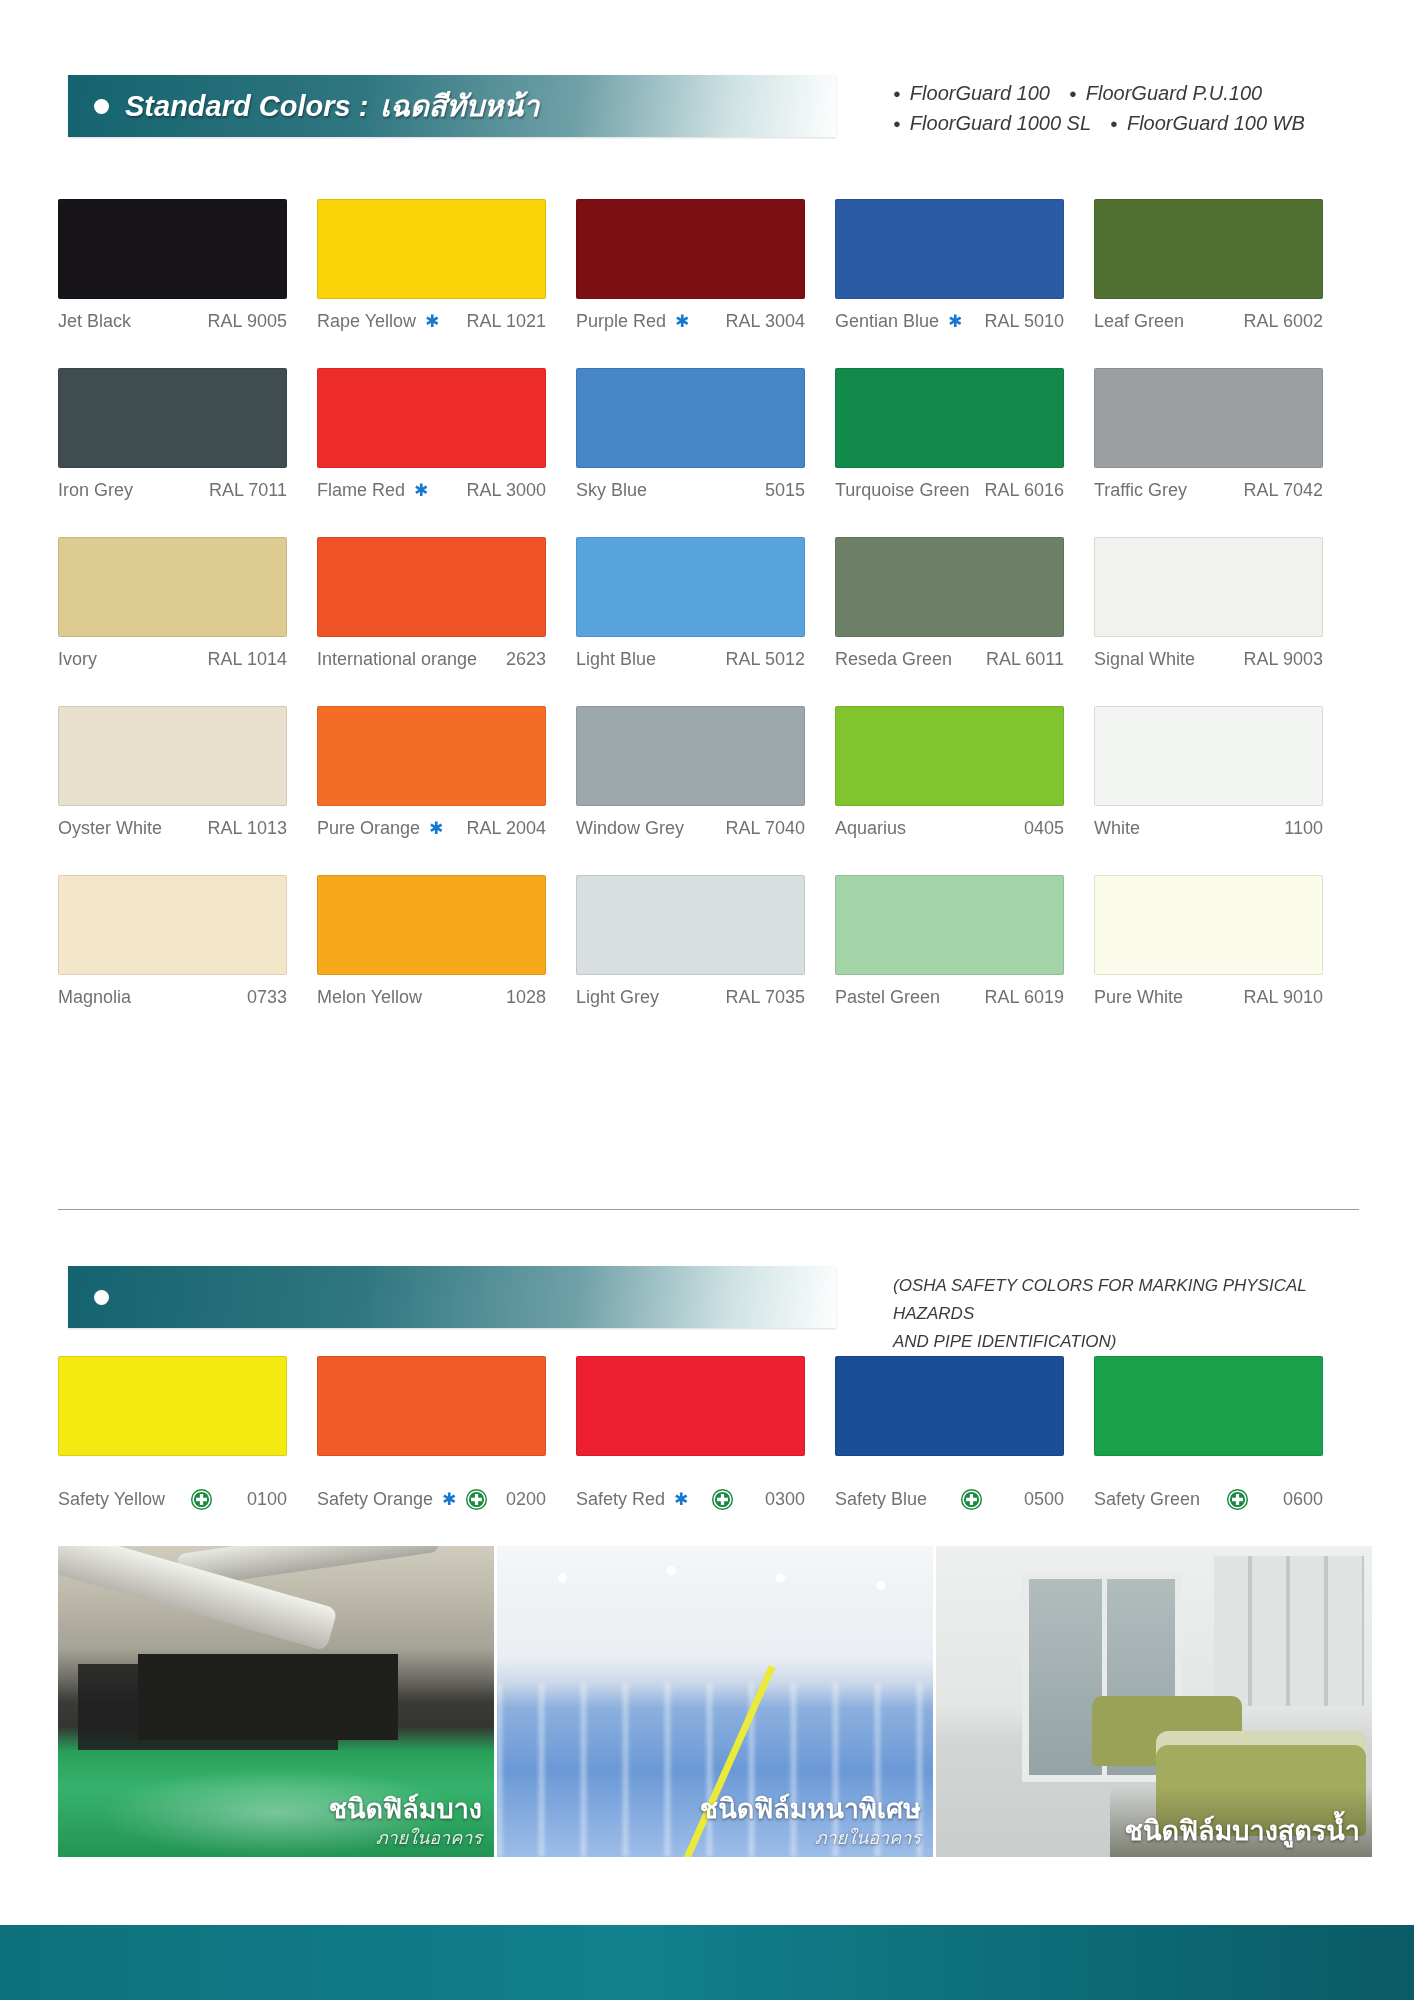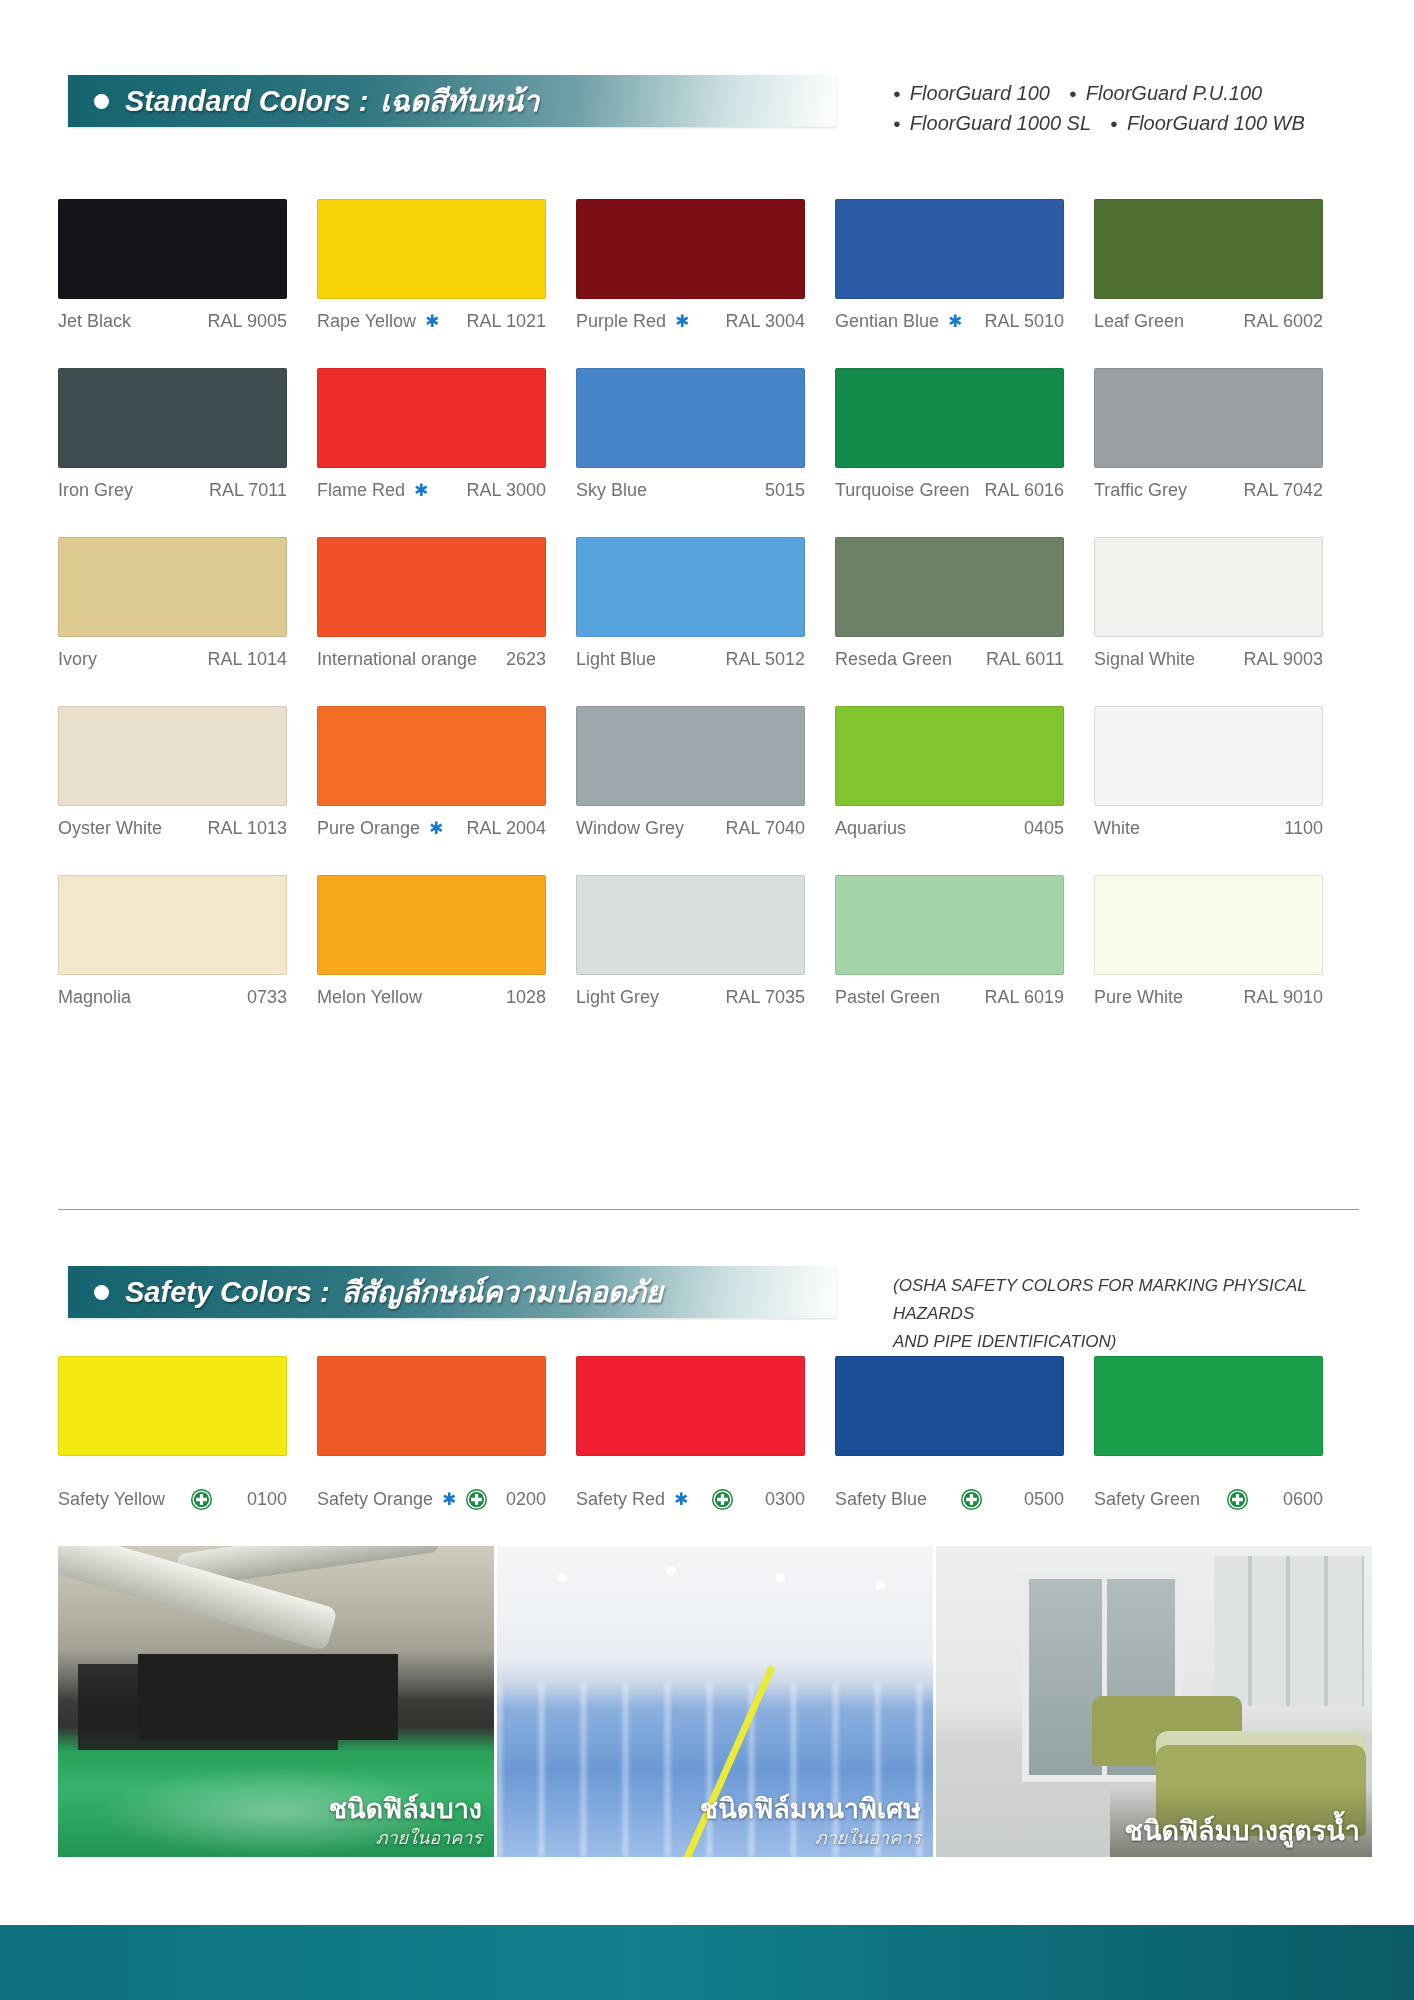--- a/index.html
+++ b/index.html
@@ -3,21 +3,21 @@
 <meta charset="utf-8">
 <style>
   html,body{margin:0;padding:0;}
   body{
     width:1414px;height:2000px;position:relative;background:#ffffff;
     font-family:"Liberation Sans","DejaVu Sans",sans-serif;
     -webkit-font-smoothing:antialiased;
   }
   
   .hdr-bar{
-    position:absolute;left:68px;width:768px;height:52px;
+    position:absolute;left:68px;width:768px;height:62px;
     background:linear-gradient(97deg,#14636e 0%,#2f7680 38%,#6fa0a8 66%,#cfe2e3 86%,#fdfefe 100%);
     display:flex;align-items:center;box-shadow:0 1px 2px rgba(0,0,0,0.15);
   }
   .hdr-dot{width:15px;height:15px;border-radius:50%;background:#ffffff;margin:0 16px 0 26px;flex:0 0 auto;}
   .hdr-text{color:#ffffff;font-style:italic;font-weight:bold;font-size:29px;
     text-shadow:1px 2px 2px rgba(0,0,0,0.35);white-space:nowrap;}
   .hdr-text .th{margin-left:12px;}
   
   .prod-list{position:absolute;left:893px;top:78px;width:470px;color:#3a3a3a;
     font-style:italic;font-size:20px;line-height:30px;}
@@ -336,23 +336,20 @@
 
         <span class="code">RAL 9010</span>
       </div>
     </div>
   </div>
 
 <div class="divider"></div>
 
 <div class="hdr-bar" style="top:1266px;">
   <div class="hdr-dot"></div>
-  <div class="hdr-text">
-    <span>Safety Colors :</span><span class="th">สีสัญลักษณ์ความปลอดภัย</span>
-  </div>
 </div>
 
 <div class="osha-note">
   <div>(OSHA SAFETY COLORS FOR MARKING PHYSICAL HAZARDS</div>
   <div>AND PIPE IDENTIFICATION)</div>
 </div>
 
 <div class="color-grid" id="safe-grid">
 
     <div class="cell">

